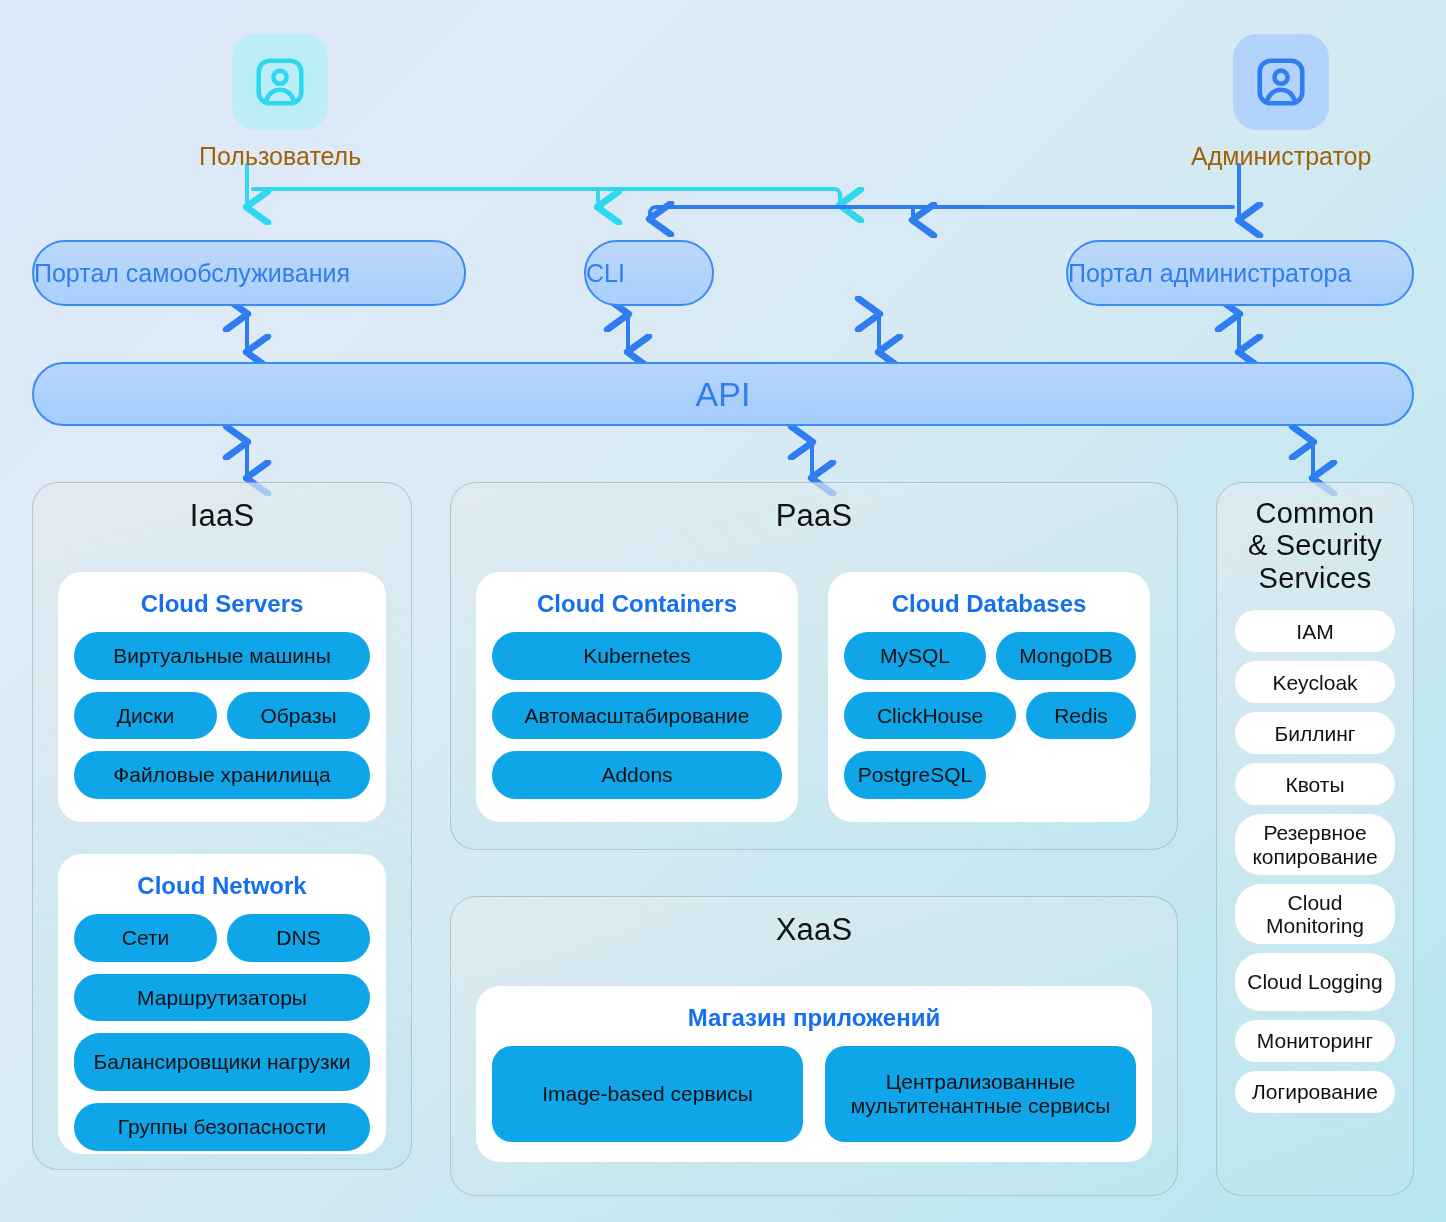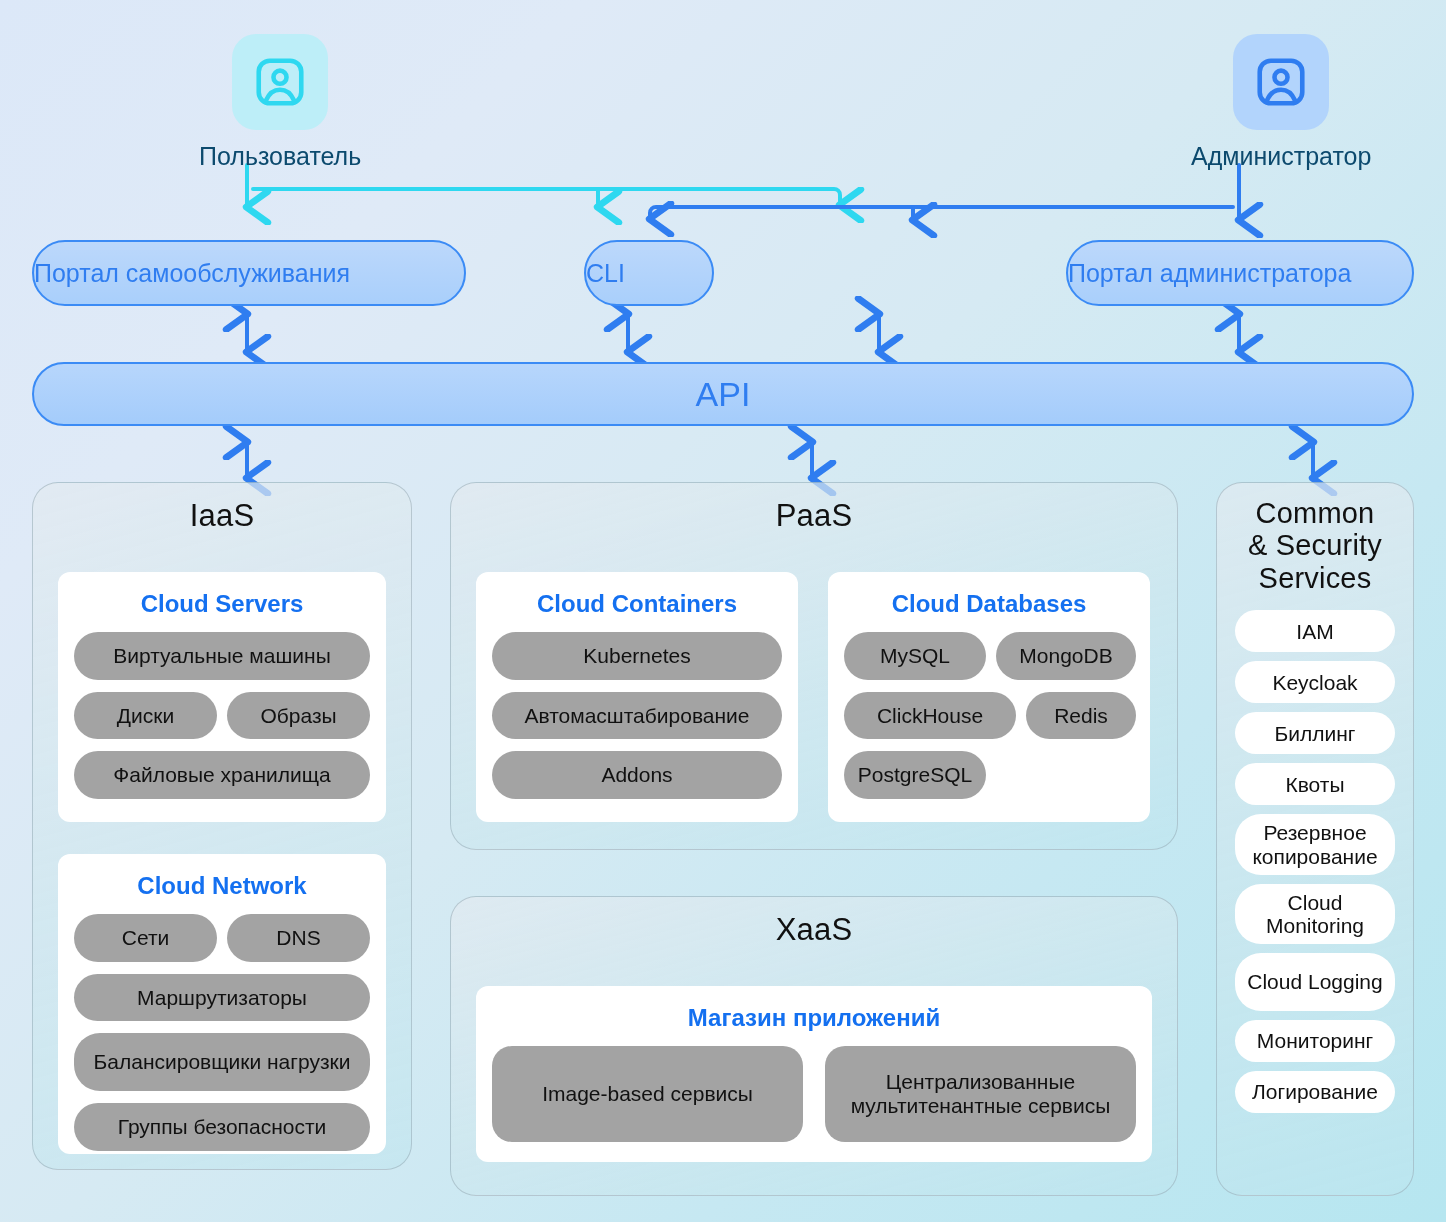--- a/index.html
+++ b/index.html
@@ -15,21 +15,21 @@
 
   
   .actor{position:absolute;display:flex;flex-direction:column;align-items:center;}
   .actor-icon{
     width:96px;height:96px;border-radius:24px;
     display:flex;align-items:center;justify-content:center;
   }
   .actor-icon.user{background:#bdeef8;}
   .actor-icon.admin{background:#b2d4fc;}
   .actor-label{
-    margin-top:12px;font-size:25px;color:#0c4a6e;white-space:nowrap;
+    margin-top:12px;font-size:25px;color:#a16207;white-space:nowrap;
   }
 
   
   .chan{
     position:absolute;
     background:linear-gradient(180deg,#bcd8fb 0%,#a9cffb 100%);
     border:2px solid #3b8bf5;
     border-radius:40px;
     display:flex;align-items:center;
     color:#2f7df0;font-size:25px;
@@ -54,30 +54,30 @@
     box-sizing:border-box;
   }
   .layer-title{
     text-align:center;color:#111;font-size:31px;
     padding-top:16px;line-height:1.12;letter-spacing:.2px;
   }
   .layer-title.small{font-size:29px;padding-top:14px;}
 
   
   .card{
-    position:absolute;background:#fff;border-radius:12px;box-sizing:border-box;
+    position:absolute;background:#fff;border-radius:24px;box-sizing:border-box;
     padding:14px 16px 16px;
   }
   .card-title{
     text-align:center;color:#1470f0;font-size:24px;font-weight:bold;
     margin:4px 0 14px;
   }
   .pill-row{display:flex;gap:10px;margin-bottom:12px;}
   .pill{
-    background:#a3a3a3;border-radius:26px;
+    background:#0ea5e9;border-radius:26px;
     display:flex;align-items:center;justify-content:center;text-align:center;
     color:#111;font-size:21px;line-height:1.12;
     padding:12px 16px;min-height:44px;box-sizing:border-box;
   }
   .pill.full{flex:1 1 100%;}
   .pill.half{flex:1 1 0;}
   .pill.auto{flex:0 0 auto;}
   .pill.tall{min-height:96px;}
 
   

